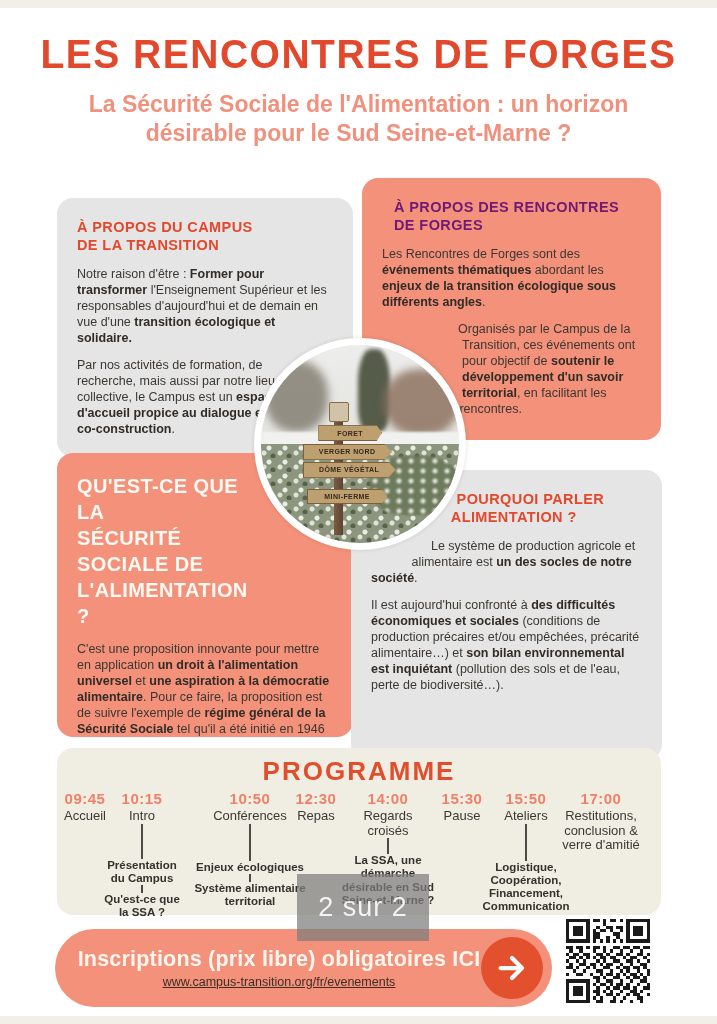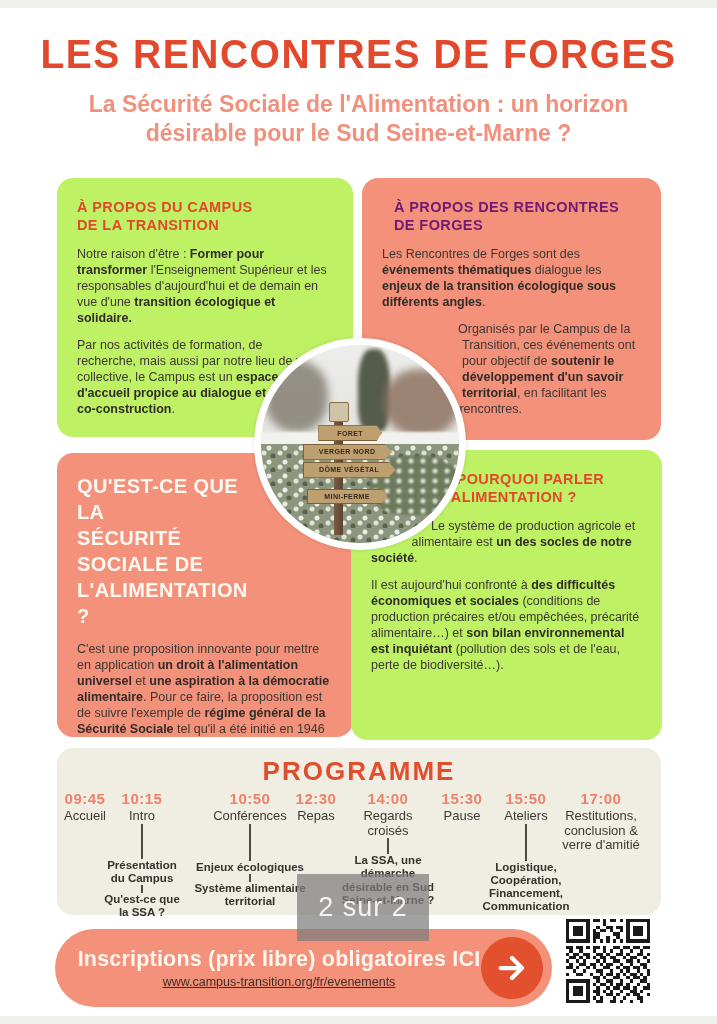--- a/index.html
+++ b/index.html
@@ -7,21 +7,21 @@
   .page{position:absolute;inset:0;background:#fff;}
   .strip{position:absolute;left:0;width:717px;height:8px;background:#f1efea;}
   .strip.top{top:0;} .strip.bottom{bottom:0;}
 
   .title{position:absolute;top:32px;left:0;width:717px;text-align:center;color:#e2492c;
          font-size:39px;font-weight:bold;letter-spacing:1.5px;transform:scaleY(1.05);}
   .subtitle{position:absolute;top:90px;left:0;width:717px;text-align:center;color:#f1907c;
          font-size:23px;font-weight:bold;line-height:1.25;white-space:pre-line;}
 
   .box{position:absolute;border-radius:16px;overflow:hidden;padding:16px 20px;box-sizing:border-box;}
-  .box.cream{background:#bef264;}
+  .box.cream{background:#e5e5e5;margin-top:20px;}
   .box.salmon{background:#f3917a;}
   .bx-a{left:57px;top:178px;width:296px;height:259px;}
   .bx-b{left:362px;top:178px;width:299px;height:262px;}
   .bx-c{left:57px;top:453px;width:296px;height:284px;}
   .bx-d{left:351px;top:450px;width:311px;height:290px;}
 
   .h-red{color:#e2492c;font-size:14.5px;font-weight:bold;letter-spacing:.4px;line-height:1.25;white-space:pre-line;margin:4px 0 12px 0;}
   .h-dark{color:#701a75;font-size:14.5px;font-weight:bold;letter-spacing:.4px;line-height:1.25;white-space:pre-line;margin:4px 0 12px 12px;}
   .h-white{color:#fdf9f3;font-size:20px;font-weight:bold;letter-spacing:.4px;line-height:1.3;white-space:pre-line;margin:4px 0 12px 0;}
   .p{color:#3c3732;font-size:12.5px;line-height:1.28;margin:0 0 11px 0;}
@@ -100,21 +100,21 @@
       <i class="sp sp-r1"></i>
       <i class="sp sp-r2"></i>
       <i class="sp sp-r3"></i>
       <span><span>Par nos activités de formation, de recherche, mais aussi par notre lieu de vie collective, le Campus est un </span><span class="b">espace d'accueil propice au dialogue et à la co-construction</span><span>.</span></span>
     </div>
   </div>
 
   <div class="box salmon bx-b">
     <div class="h-dark">À PROPOS DES RENCONTRES
 DE FORGES</div>
-    <div class="p"><span>Les Rencontres de Forges sont des </span><span class="b">événements thématiques</span><span> dialogue les </span><span class="b">enjeux de la transition écologique sous différents angles</span><span>.</span></div>
+    <div class="p"><span>Les Rencontres de Forges sont des </span><span class="b">événements thématiques</span><span> abordant les </span><span class="b">enjeux de la transition écologique sous différents angles</span><span>.</span></div>
     <div class="p">
       <i class="sp sp-l-b"></i>
       <span><span>Organisés par le Campus de la Transition, ces événements ont pour objectif de </span><span class="b">soutenir le développement d'un savoir territorial</span><span>, en facilitant les rencontres.</span></span>
     </div>
   </div>
 
   <div class="box salmon bx-c">
     <div class="h-white" style="max-width:180px;">QU'EST-CE QUE LA
 SÉCURITÉ SOCIALE DE
 L'ALIMENTATION ?</div>

